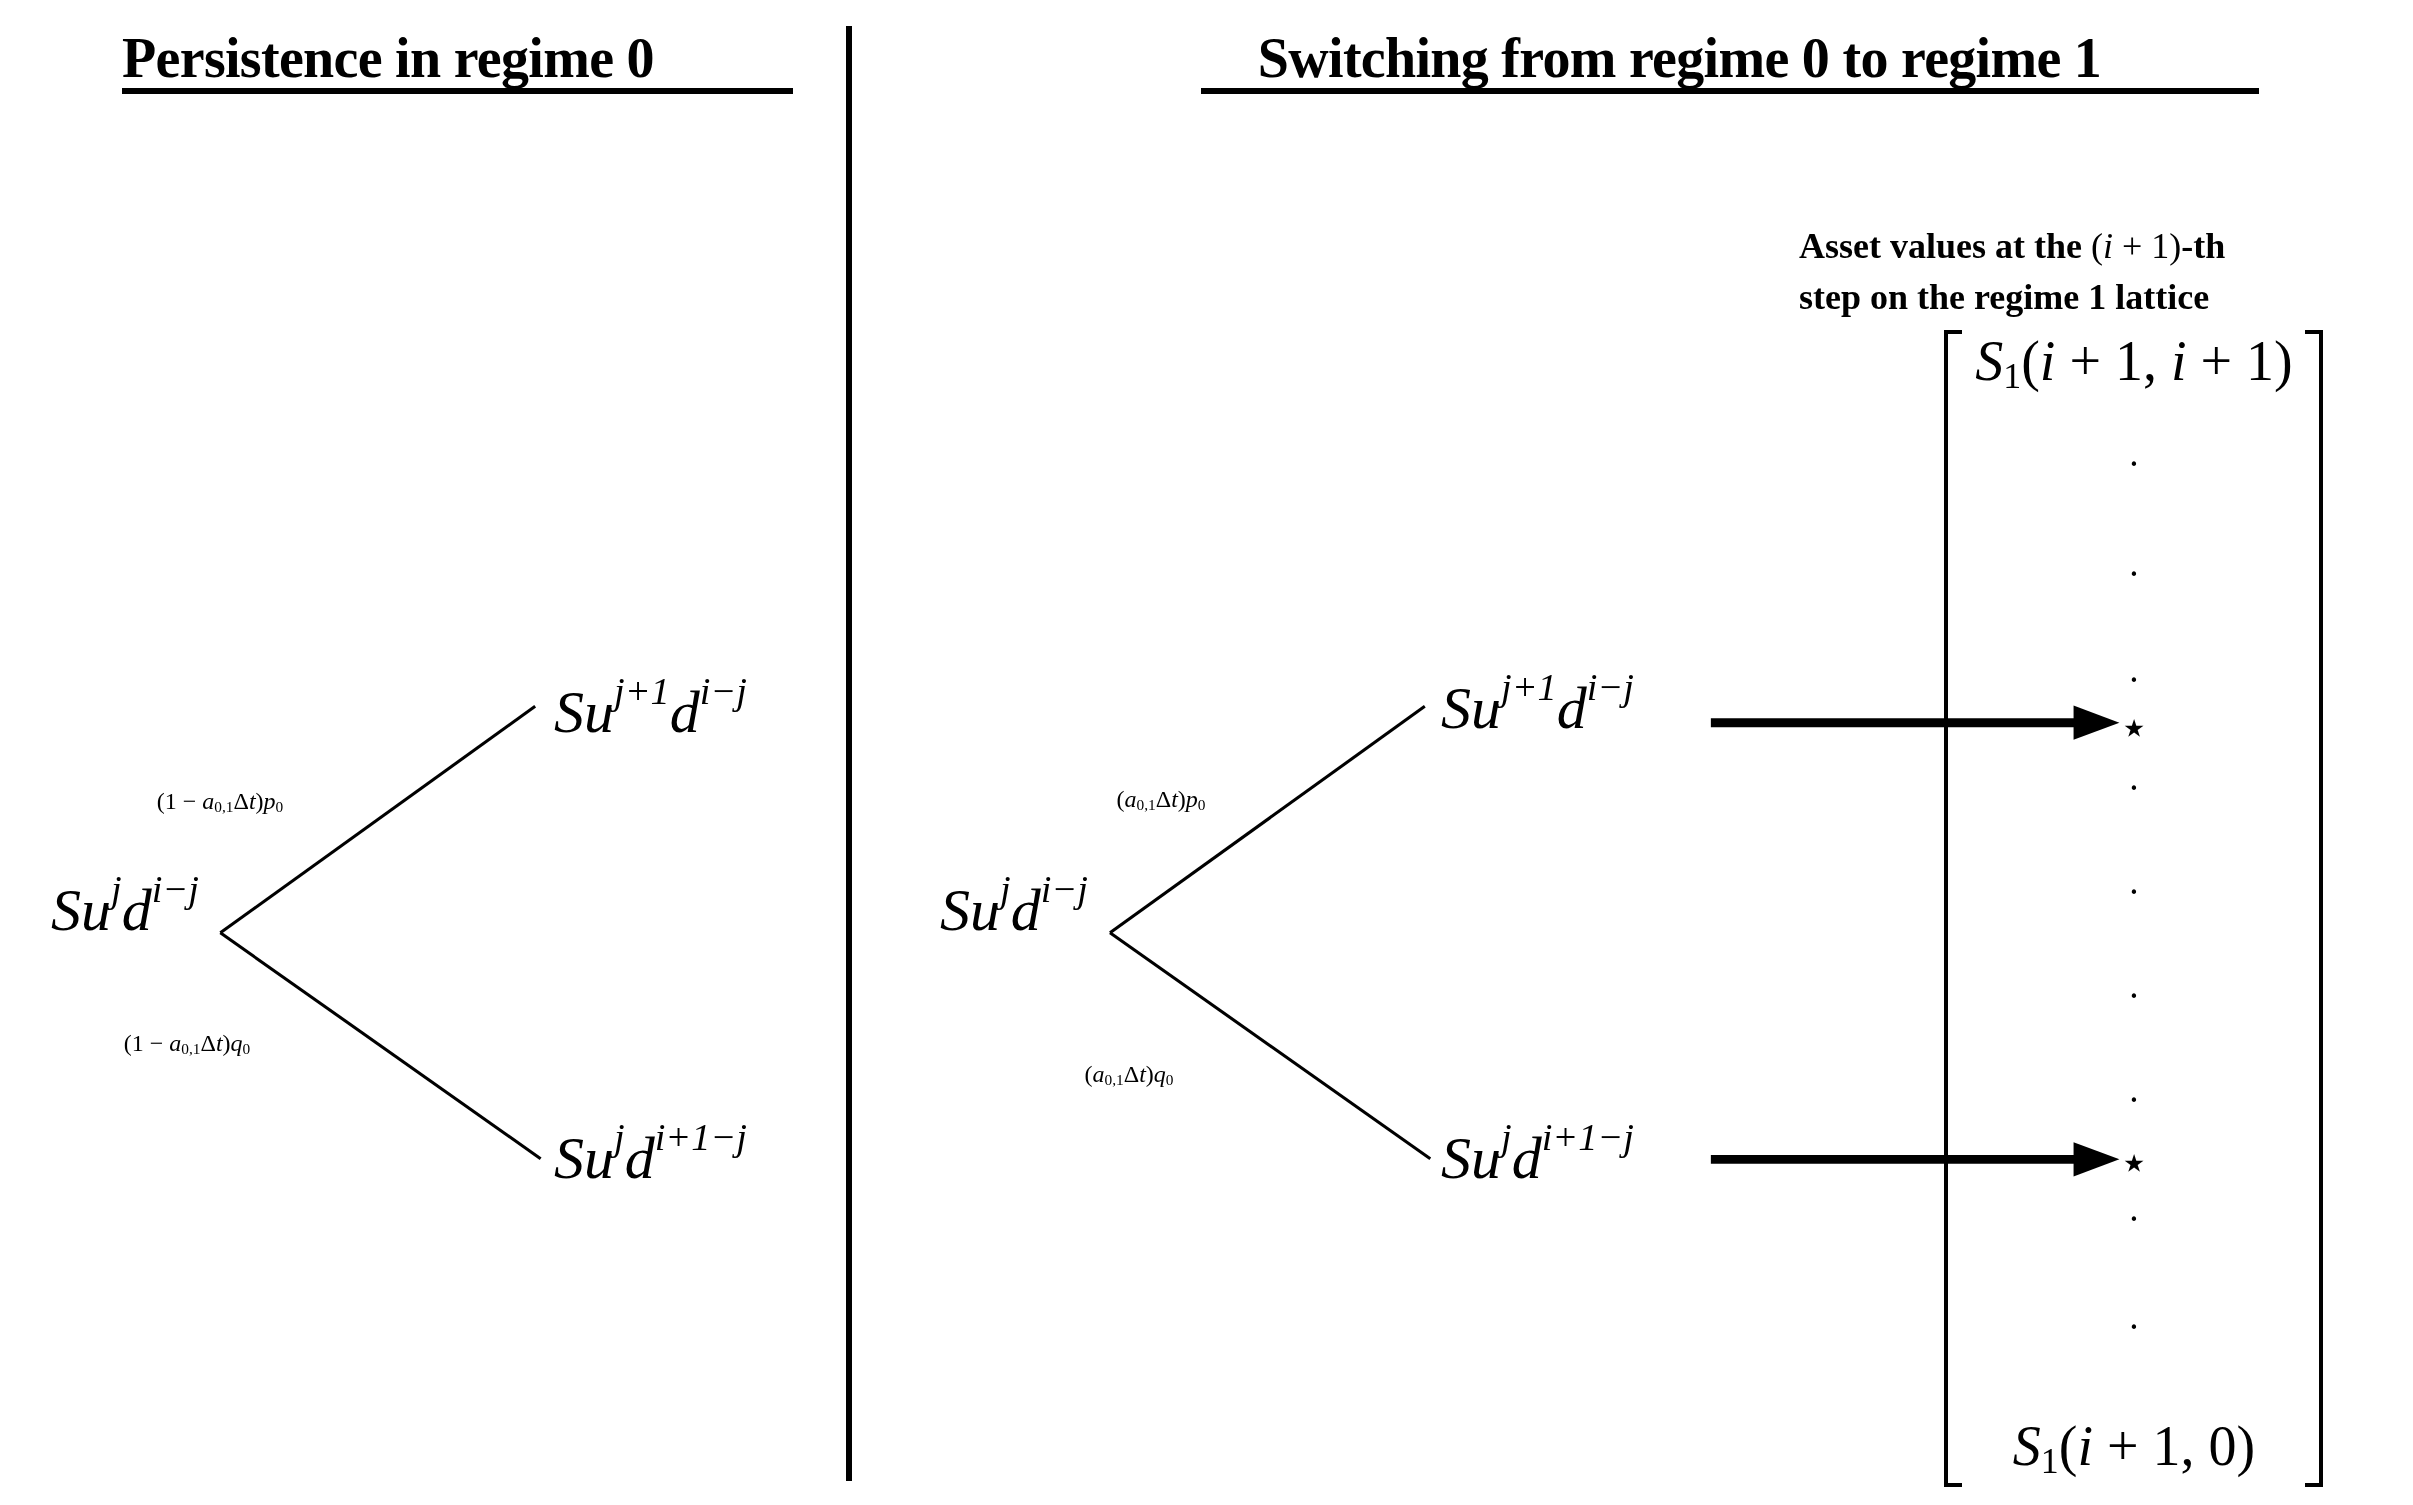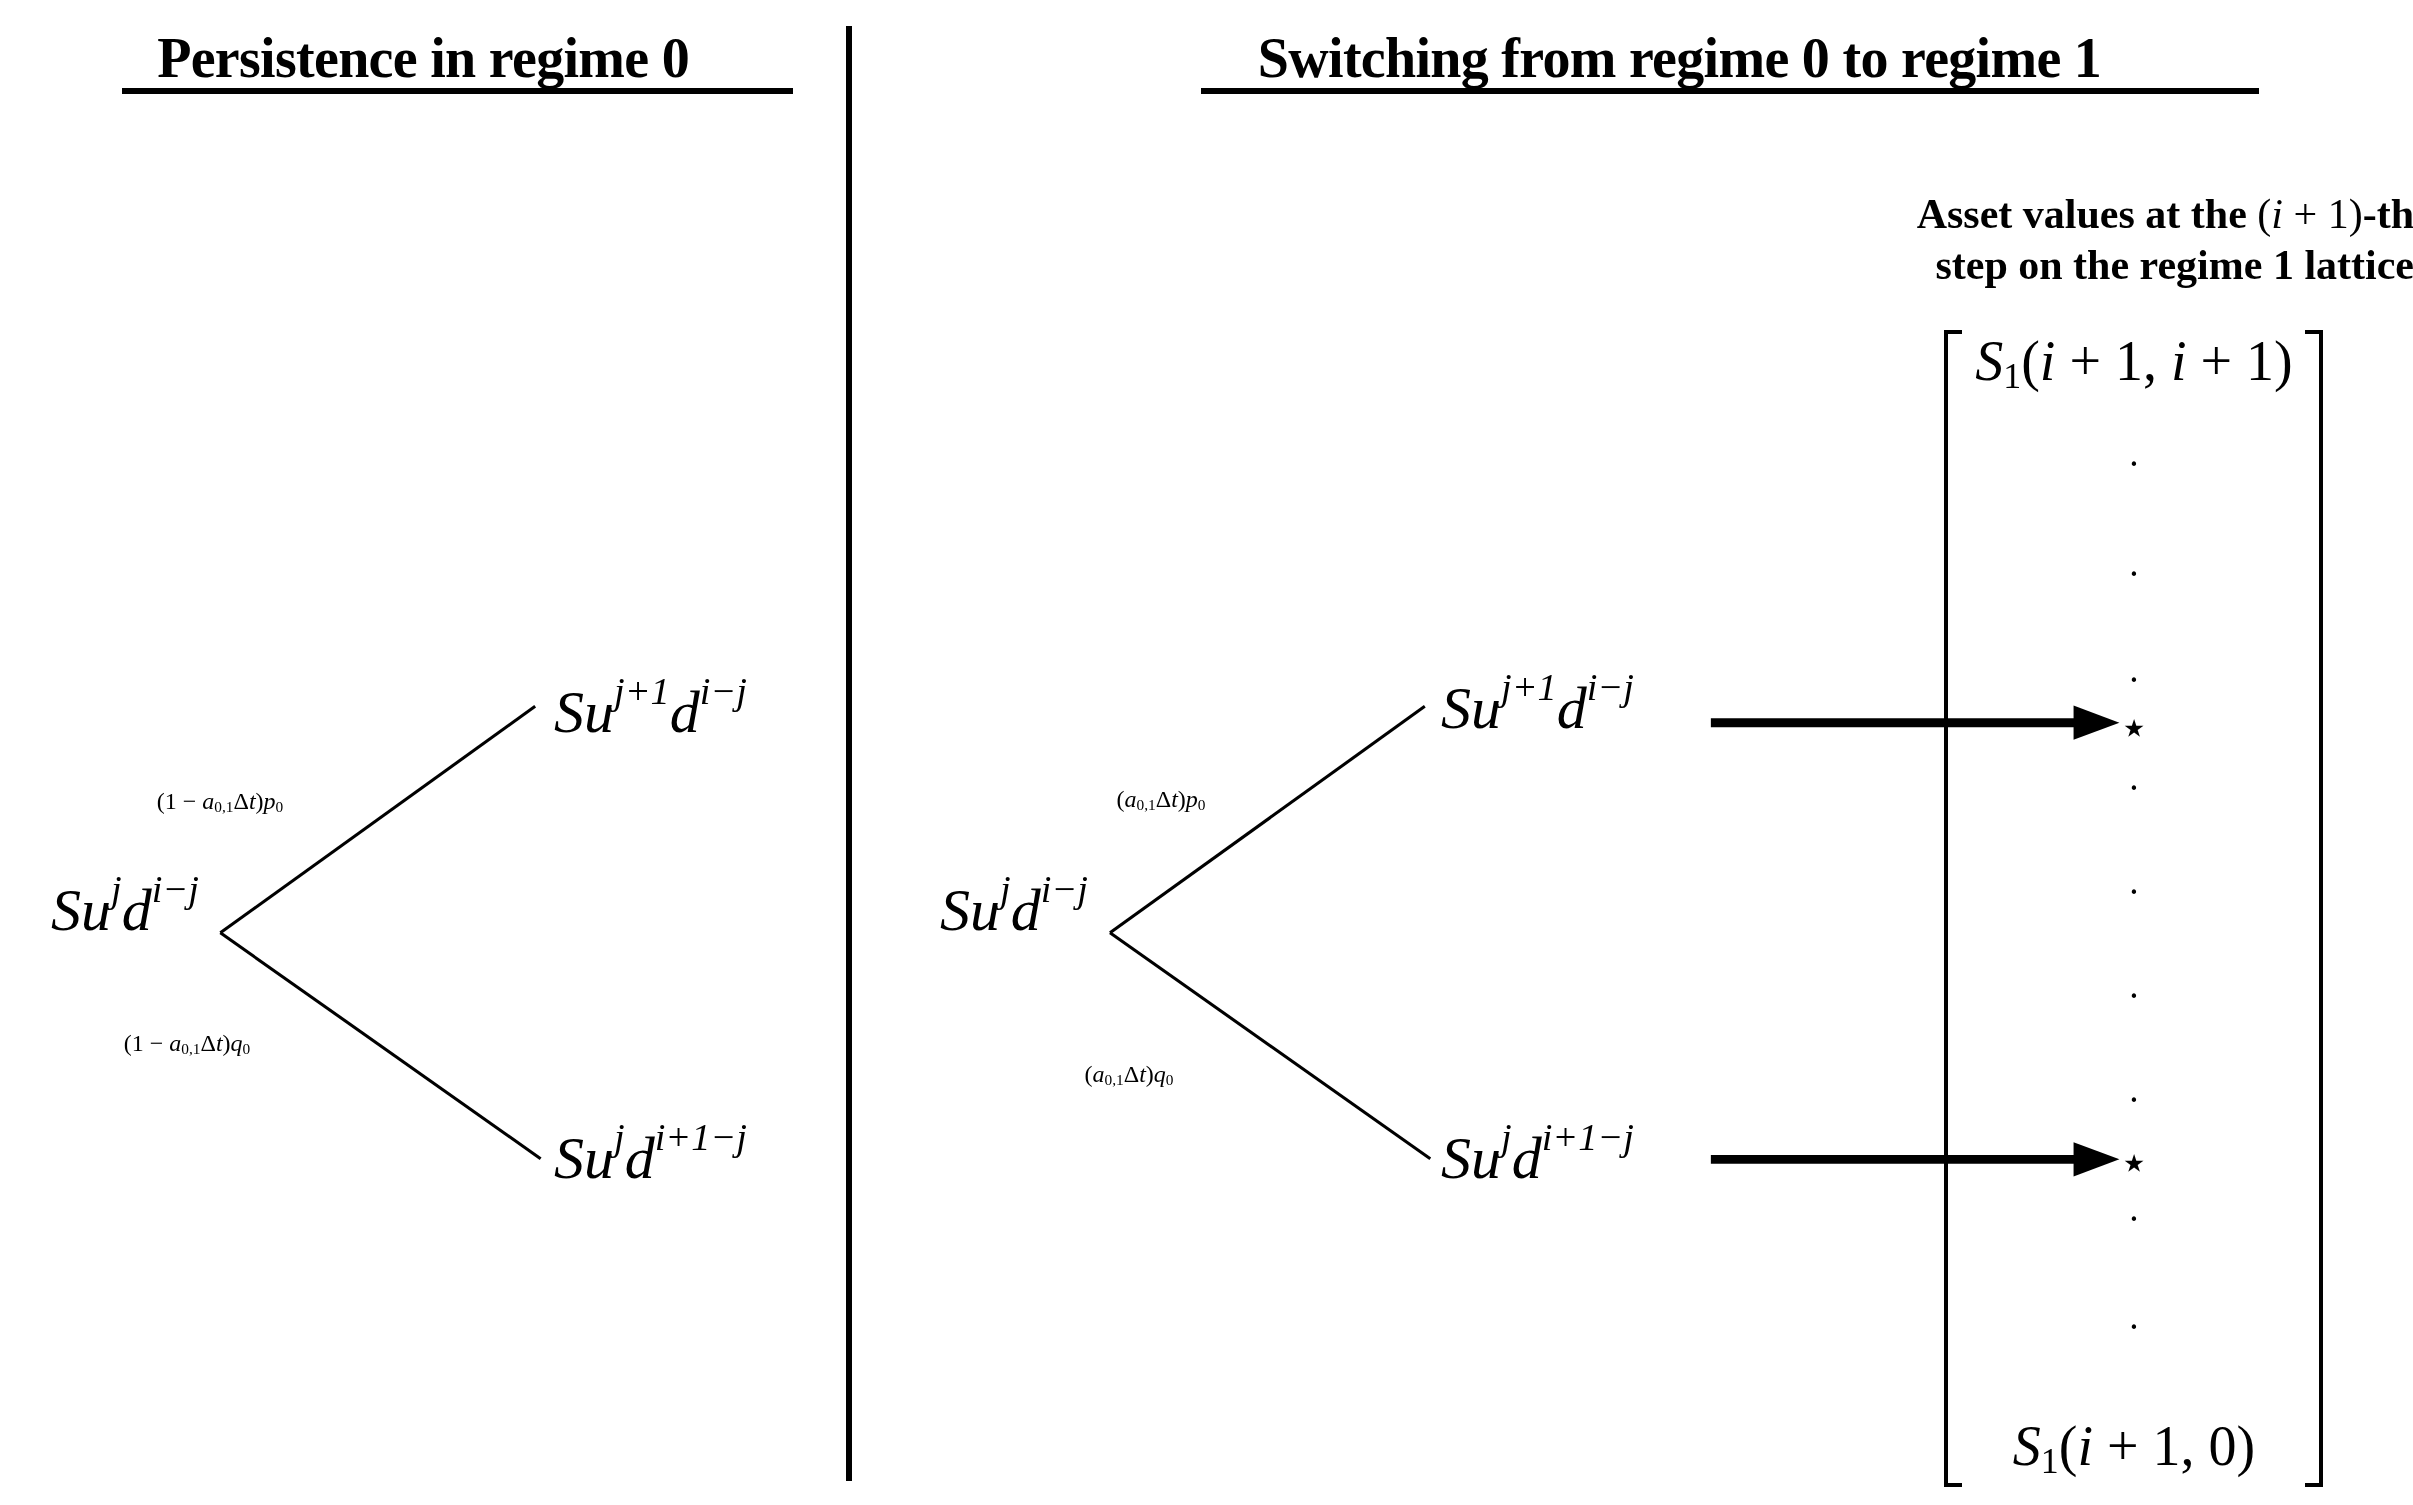--- a/index.html
+++ b/index.html
@@ -24,24 +24,25 @@
     letter-spacing: -0.7px;
   }
   .title-underline { position: absolute; height: 6.2px; background: #000; }
   .divider { position: absolute; width: 5.5px; background: #000; }
 
   .node-label { font-size: 60px; line-height: 75px; }
   .prob-label { font-size: 24px; line-height: 44px; }
   .vec-entry  { font-size: 56px; line-height: 68px; }
 
   .vec-header {
-    font-size: 42px;
+    font-size: 36px;
     font-weight: bold;
     line-height: 51px;
-    text-align: right;
+    text-align: left;
+    margin-top: 32px;
   }
 
   
   .rt-n  {}
   .rt-i  { font-style: italic; }
   .rt-m  { font-weight: normal; }
   .rt-im { font-weight: normal; font-style: italic; }
   sup.rt-sup { font-size: 64%; font-style: italic; line-height: 0;
                position: relative; top: -0.18em; vertical-align: super; }
   sub.rt-sub { font-size: 64%; font-style: italic; line-height: 0;
@@ -88,21 +89,21 @@
     <line x1="1622" y1="1363" x2="2082" y2="1032" stroke="#000" stroke-width="4.5"></line>
     <line x1="1622" y1="1363" x2="2090" y2="1693" stroke="#000" stroke-width="4.5"></line>
 
     <line x1="2500" y1="1056" x2="3032" y2="1056" stroke="#000" stroke-width="13"></line>
     <polygon points="3030,1031 3030,1081 3097,1056" fill="#000"></polygon>
 
     <line x1="2500" y1="1694" x2="3032" y2="1694" stroke="#000" stroke-width="13"></line>
     <polygon points="3030,1669 3030,1719 3097,1694" fill="#000"></polygon>
   </svg>
 
-  <div class="abs panel-title" style="left:125px; top:20.5px; width:564px;text-align:right;">Persistence in regime 0</div>
+  <div class="abs panel-title" style="left:106px; top:20.5px; width:564px;">Persistence in regime 0</div>
   <div class="title-underline" style="left:122px; top:88px; width:671px;"></div>
 
   <div class="abs panel-title" style="left:1205px; top:20.5px; width:949px;font-family:Liberation Serif, serif;">Switching from regime 0 to regime 1</div>
   <div class="title-underline" style="left:1201px; top:88px; width:1058px;"></div>
 
   <div class="divider" style="left:846px; top:26px; height:1455px;"></div>
 
   <div class="abs node-label center-y" style="right:2214px; top:910px;"><span class="rt-i">Su</span><sup class="rt-sup">j</sup><span class="rt-i">d</span><sup class="rt-sup">i−j</sup></div>
   <div class="abs node-label center-y" style="left:554px; top:712px;"><span class="rt-i">Su</span><sup class="rt-sup">j+1</sup><span class="rt-i">d</span><sup class="rt-sup">i−j</sup></div>
   <div class="abs node-label center-y" style="left:554px; top:1158px;"><span class="rt-i">Su</span><sup class="rt-sup">j</sup><span class="rt-i">d</span><sup class="rt-sup">i+1−j</sup></div>

